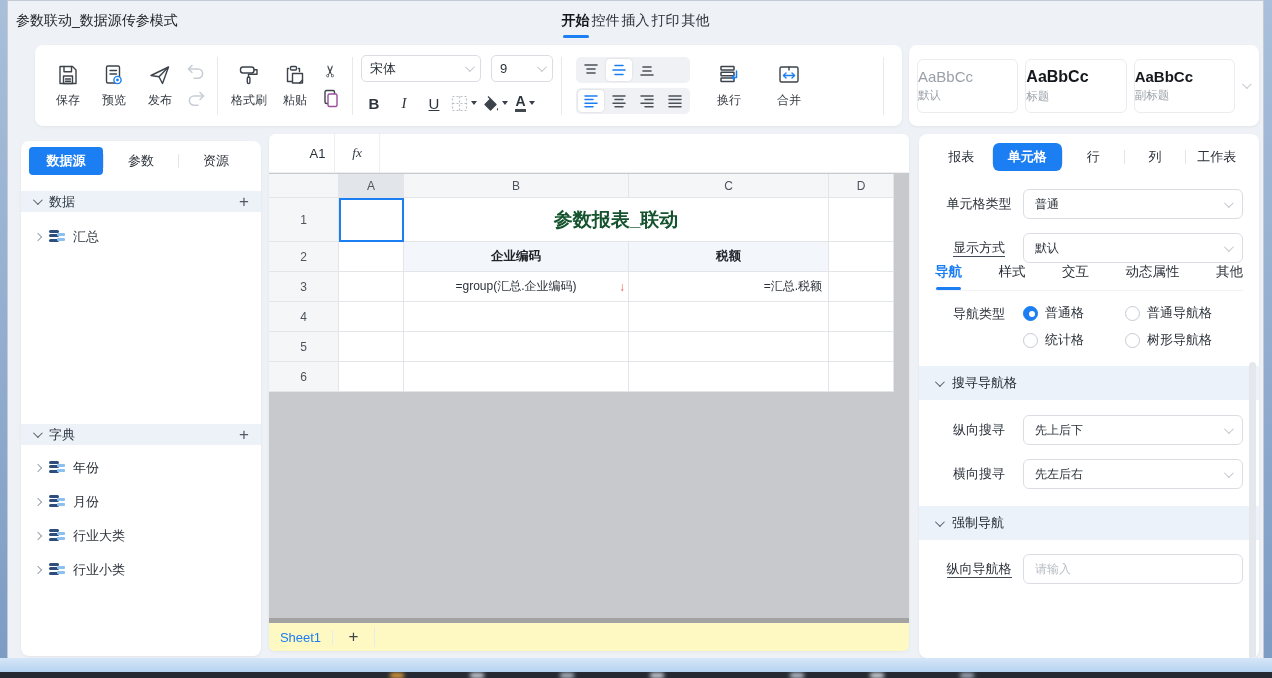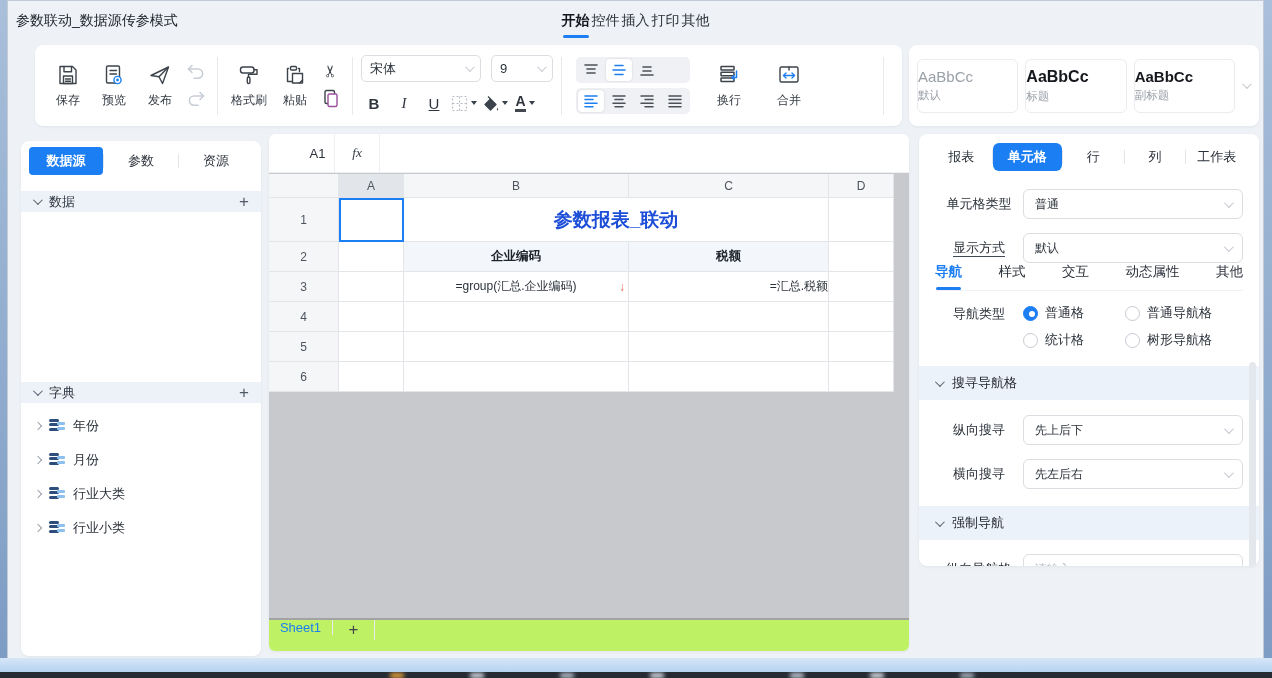--- a/index.html
+++ b/index.html
@@ -87,31 +87,31 @@
   .canvas { position:absolute; left:0; right:0; top:39px; bottom:33px; background:#c7c9cc; }
   .paper { position:absolute; left:0; top:1px; width:625px; background:#fff; }
   .g-row { display:flex; }
   .cell { border-right:1px solid #e3e5e8; border-bottom:1px solid #e3e5e8; background:#fff; position:relative; display:flex; align-items:center; justify-content:center; font-size:12px; color:#2b313a; }
   .hdr { background:#f5f6f8; color:#4d545e; font-size:12px; }
   .hdr.selcol { background:#e2e5e9; }
   .c0 { width:70px; } .c1 { width:65px; } .c2 { width:225px; } .c3 { width:200px; } .c4 { width:65px; flex:none; }
   .cm { width:425px; } 
   .rh { height:24px; } .r1 { height:44px; } .rn { height:30px; }
   .cell.sel { outline:2px solid #1b7ef2; outline-offset:-2px; z-index:2; background:#fff; }
-  .cell.title-cell { font-weight:bold; font-size:19px; color:#1d4ed8; }
+  .cell.title-cell { font-weight:bold; font-size:19px; color:#14532d; }
   .cell.colhead-cell { background:#f3f6fa; font-weight:bold; font-size:12.5px; color:#20252c; }
   .cell.f-center { font-size:12px; }
-  .cell.f-right { justify-content:flex-end; }
+  .cell.f-right { justify-content:flex-end; padding-right:6px; }
   .expand-arrow { position:absolute; right:3px; top:50%; transform:translateY(-52%); color:#ee6054; font-size:12px; font-weight:bold; }
-  .sheetbar { position:absolute; left:0; right:0; bottom:0; height:33px; background:#bef264; border-top:2px solid #a3a3a3; display:flex; align-items:flex-start; }
+  .sheetbar { position:absolute; left:0; right:0; bottom:0; height:33px; background:#fef9c3; border-top:5px solid #a3a3a3; display:flex; align-items:center; }
   .sheet-tab { width:64px; display:flex; align-items:center; justify-content:center; font-size:13px; color:#1b7ef2; border-right:1px solid #e8eaee; }
   .sheet-add { width:42px; display:flex; align-items:center; justify-content:center; font-size:17px; color:#40454d; border-right:1px solid #e8eaee; }
 
   
-  .inspector { left:911px; top:133px; width:340px; height:432px; overflow:hidden; padding:0 16px; }
+  .inspector { left:911px; top:133px; width:340px; height:524px; overflow:hidden; padding:0 16px; }
   .in-tabs { display:flex; align-items:center; padding:9px 0 4px 0; margin:0 -4px; }
   .in-tab { flex:1; text-align:center; font-size:13px; color:#2b313a; padding:5px 2px; white-space:nowrap; }
   .in-tab.active { background:#1b7ef2; color:#fff; border-radius:6px; font-weight:bold; flex:1.15; }
   .field-row { display:flex; align-items:center; margin-top:14px; }
   .field-row:first-of-type { margin-top:18px; }
   .f-label { width:88px; font-size:13px; color:#2b313a; flex:none;text-align:center; }
   .f-label .und-lbl { border-bottom:1px solid #424a55; padding-bottom:1px; }
   .f-select { flex:1; height:30px; border:1px solid #dadde2; border-radius:6px; display:flex; align-items:center; padding:0 11px; gap:6px; background:#fff; }
   .f-select .val { flex:1; font-size:12px; color:#2b313a; }
   .f-select .val.ph { color:#b8bdc5; }
@@ -356,20 +356,31 @@
         <div class="sb-sep"></div>
         <div class="sb-tab">参数</div>
         <div class="sb-sep"></div>
         <div class="sb-tab">资源</div>
       </div>
       <div class="sec-bar" style="margin-top:12px">
         <span class="chev-dn"></span>
         <span class="sec-title">数据</span>
         <span class="plus">+</span>
       </div>
+      <div class="tree-item" style="margin-top:8px">
+        <span class="tree-chev"></span>
+        <span class="db-ic">
+            <i></i>
+            <i></i>
+            <i></i>
+            <b></b>
+            <b></b>
+          </span>
+        <span class="tree-label">汇总</span>
+      </div>
       <div class="spacer-data"></div>
       <div class="sec-bar">
         <span class="chev-dn"></span>
         <span class="sec-title">字典</span>
         <span class="plus">+</span>
       </div>
       <div class="tree-item" style="margin-top:6px">
         <span class="tree-chev"></span>
         <span class="db-ic">
             <i></i>

